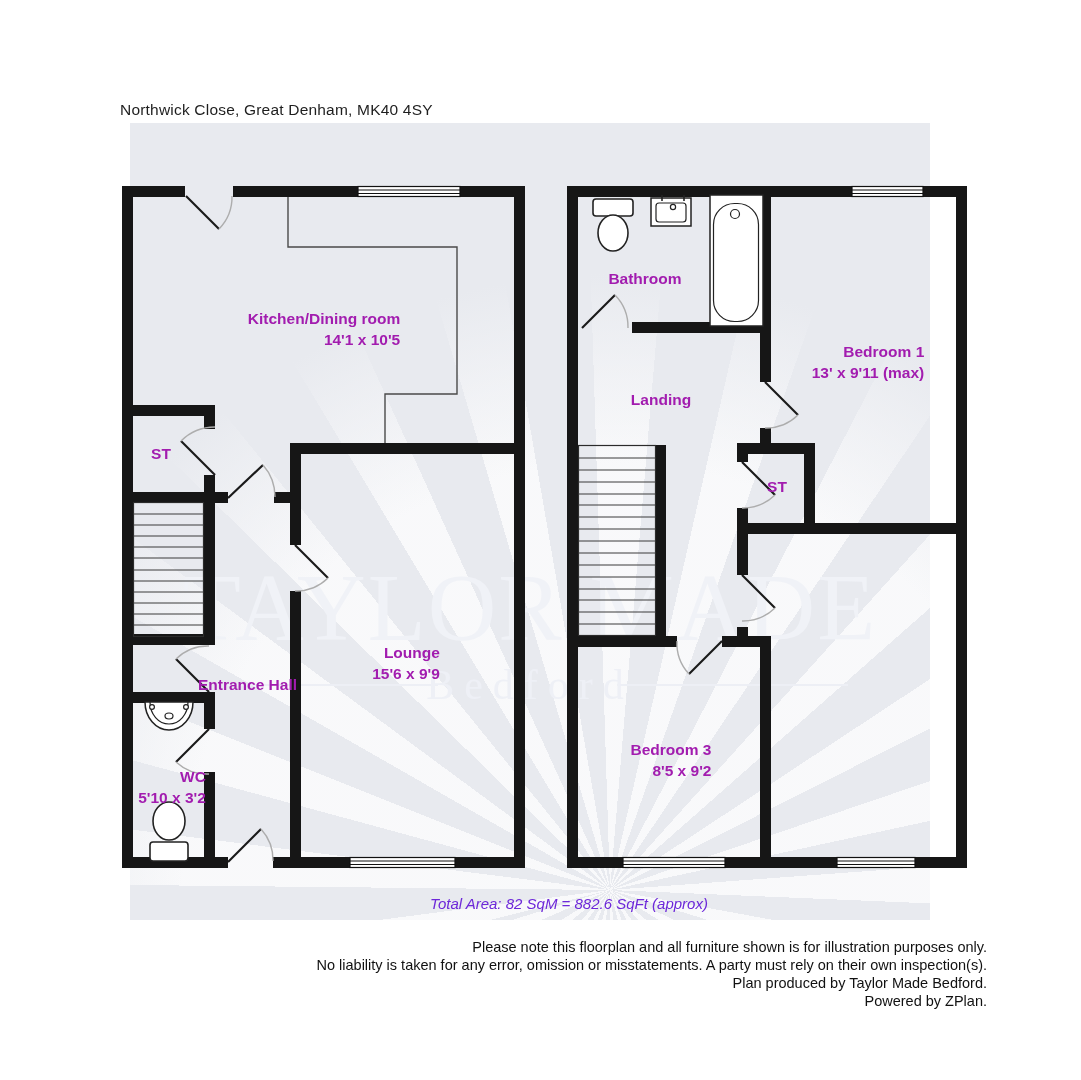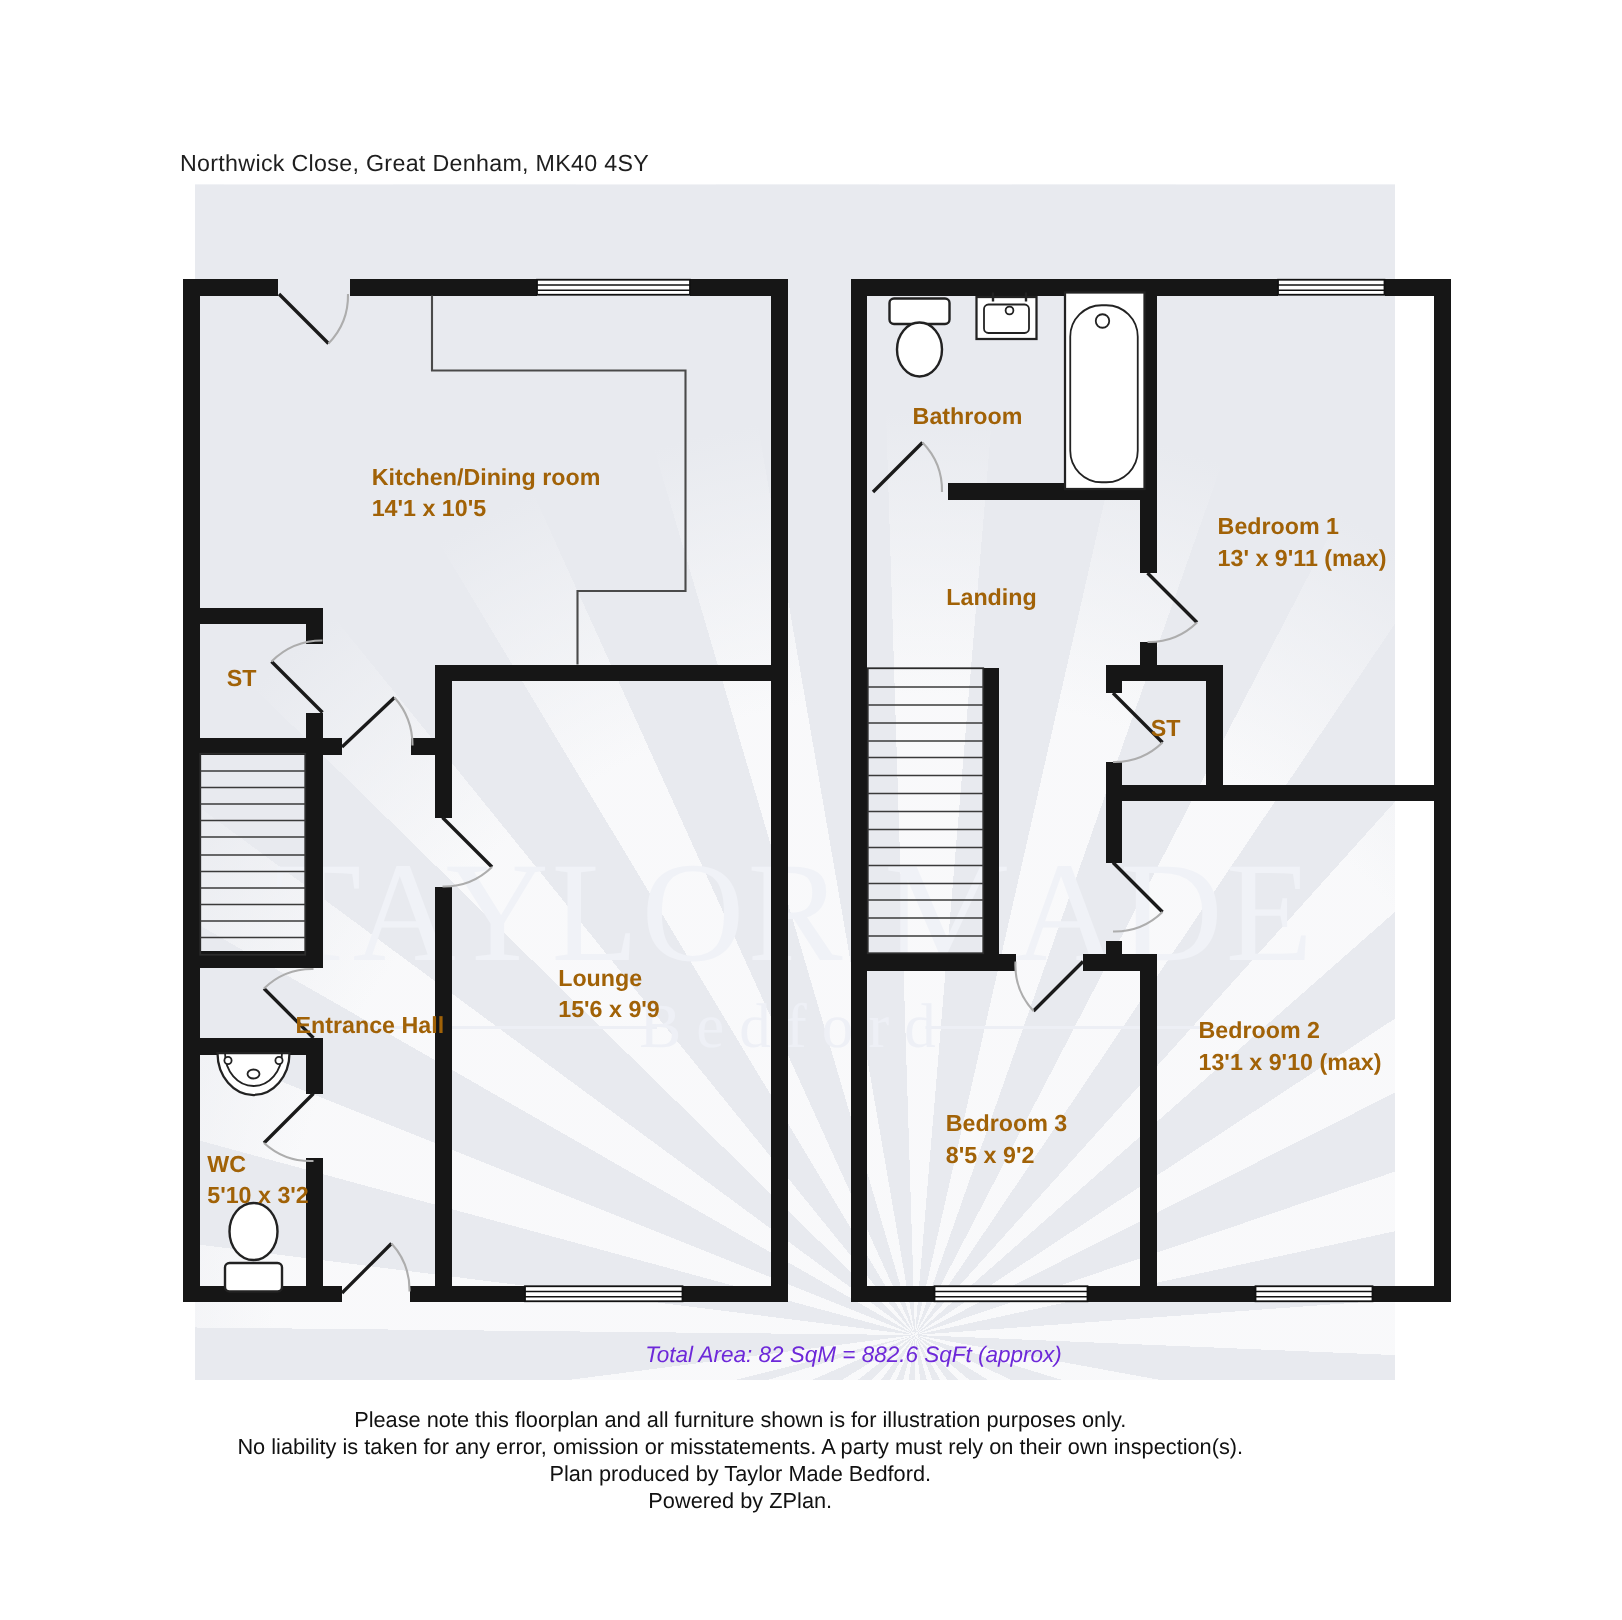--- a/index.html
+++ b/index.html
@@ -33,30 +33,30 @@
   .wm-line2{
     position:absolute;left:0;width:100%;top:538px;text-align:center;
     font-family:"Liberation Serif", serif;font-size:42px;color:#eef0f6;
     letter-spacing:10px;white-space:nowrap;
   }
   .wm-rule{position:absolute;top:561px;height:2px;background:#edeff5;}
   #wm-rule-left{left:98px;width:210px;}
   #wm-rule-right{left:487px;width:231px;}
   #plan-svg{position:absolute;left:0;top:0;}
   .room-label{
-    position:absolute;transform:translate(-50%,-50%);text-align:left;
-    font-weight:700;font-size:15.5px;color:#a16207;line-height:21px;white-space:nowrap;
+    position:absolute;transform:translate(-50%,-50%);text-align:right;
+    font-weight:700;font-size:15.5px;color:#a21caf;line-height:21px;white-space:nowrap;
   }
   .room-label.wrap{white-space:normal;width:100px;}
   #total-area{
     position:absolute;left:569px;top:895px;transform:translateX(-50%);
     font-size:15px;color:#6d28d9;white-space:nowrap;font-style:italic;
   }
   #disclaimer{
-    position:absolute;left:0;top:938px;width:100%;text-align:center;
+    position:absolute;left:0;top:938px;width:100%;text-align:right;
     font-size:14.5px;color:#111;line-height:18px;
   }
 </style>
 </head>
 <body>
 
 <div id="canvas">
 
   <div id="address">Northwick Close, Great Denham, MK40 4SY</div>
 
@@ -310,24 +310,20 @@
   <div class="room-label" style="left:661px;top:399px;">
     <div>Landing</div>
   </div>
   <div class="room-label" style="left:777px;top:486px;">
     <div>ST</div>
   </div>
   <div class="room-label" style="left:868px;top:362px;">
     <div>Bedroom 1</div>
     <div>13' x 9'11 (max)</div>
   </div>
-  <div class="room-label" style="left:860px;top:698px;">
-    <div>Bedroom 2</div>
-    <div>13'1 x 9'10 (max)</div>
-  </div>
   <div class="room-label" style="left:671px;top:760px;">
     <div>Bedroom 3</div>
     <div>8'5 x 9'2</div>
   </div>
 
   <div id="total-area">Total Area: 82 SqM = 882.6 SqFt (approx)</div>
 
   <div id="disclaimer">
     <div>Please note this floorplan and all furniture shown is for illustration purposes only.</div>
     <div>No liability is taken for any error, omission or misstatements. A party must rely on their own inspection(s).</div>

